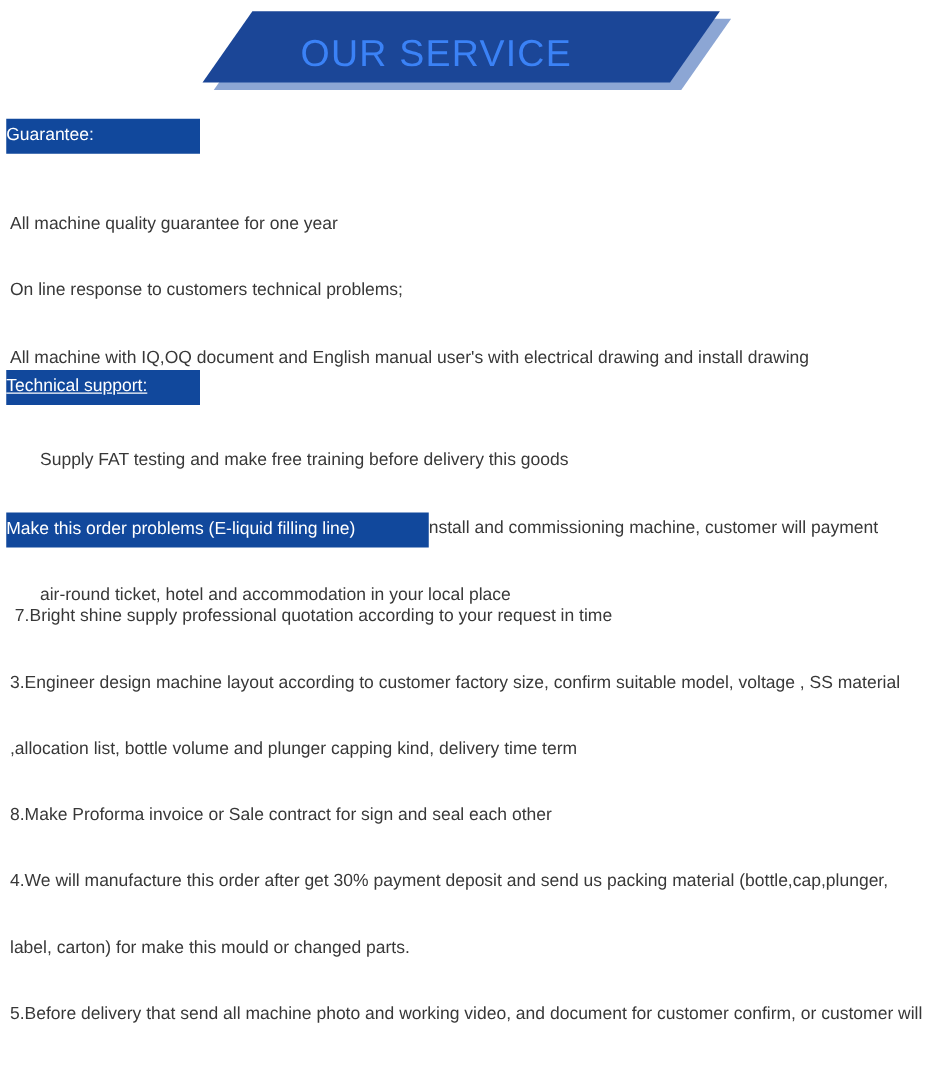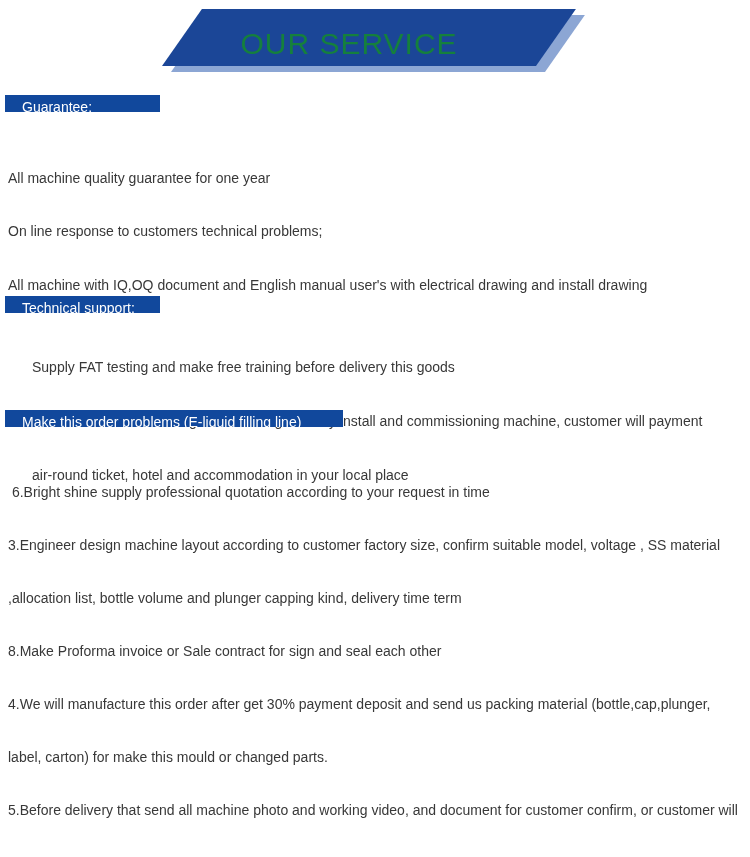--- a/index.html
+++ b/index.html
@@ -23,28 +23,28 @@
     transform:skewX(-35deg);transform-origin:0 100%;
   }
   .banner-face{
     position:absolute;left:162px;top:9px;width:374px;height:57px;
     background:var(--banner-blue);
     transform:skewX(-35deg);transform-origin:0 100%;
   }
   .banner-text{
     position:absolute;left:162px;top:9px;width:374px;height:70px;
     display:flex;align-items:center;justify-content:center;
-    color:#15803d;font-size:30px;letter-spacing:1px;white-space:pre;
+    color:#3b82f6;font-size:30px;letter-spacing:1px;white-space:pre;
   }
 
   
   .sec-header{
-    position:absolute;left:5px;height:17px;line-height:24px;
+    position:absolute;left:5px;height:28px;line-height:24px;
     background:var(--header-blue);color:#ffffff;font-size:14px;
-    padding-left:17px;box-sizing:border-box;white-space:pre;
+    padding-left:0;box-sizing:border-box;white-space:pre;
   }
   .h0{top:95px;width:155px;}
   .h1{top:200px;width:155px;}
   .h2{top:296px;width:155px;text-decoration:underline;}
   .h3{top:410px;width:338px;}
 
   
   .body{
     position:absolute;left:8px;color:var(--text-color);
     font-size:14px;white-space:pre;
@@ -78,21 +78,21 @@
 
   <div class="sec-header h2">Technical support:</div>
   <div class="body b2">
     <span class="txt">Supply FAT testing and make free training before delivery this goods</span>
     <span class="txt">We will send technical engineer to foreign factory install and commissioning machine, customer will payment</span>
     <span class="txt">air-round ticket, hotel and accommodation in your local place</span>
   </div>
 
   <div class="sec-header h3">Make this order problems (E-liquid filling line)</div>
   <div class="body b3">
-    <span class="txt"> 6.Bright shine supply professional quotation according to your request in time</span>
+    <span class="txt"> 7.Bright shine supply professional quotation according to your request in time</span>
     <span class="txt">3.Engineer design machine layout according to customer factory size, confirm suitable model, voltage , SS material</span>
     <span class="txt">,allocation list, bottle volume and plunger capping kind, delivery time term</span>
     <span class="txt">8.Make Proforma invoice or Sale contract for sign and seal each other</span>
     <span class="txt">4.We will manufacture this order after get 30% payment deposit and send us packing material (bottle,cap,plunger,</span>
     <span class="txt">label, carton) for make this mould or changed parts.</span>
     <span class="txt">5.Before delivery that send all machine photo and working video, and document for customer confirm, or customer will</span>
     <span class="txt">go to our factory make FAT testing.</span>
     
     
     

